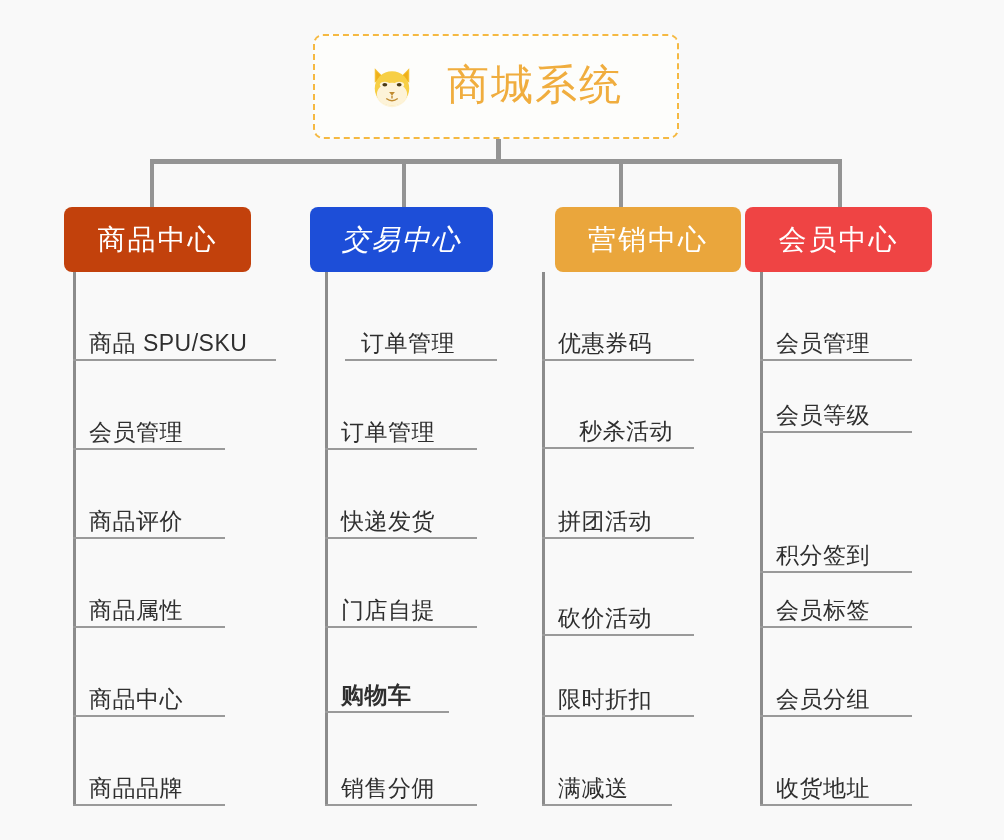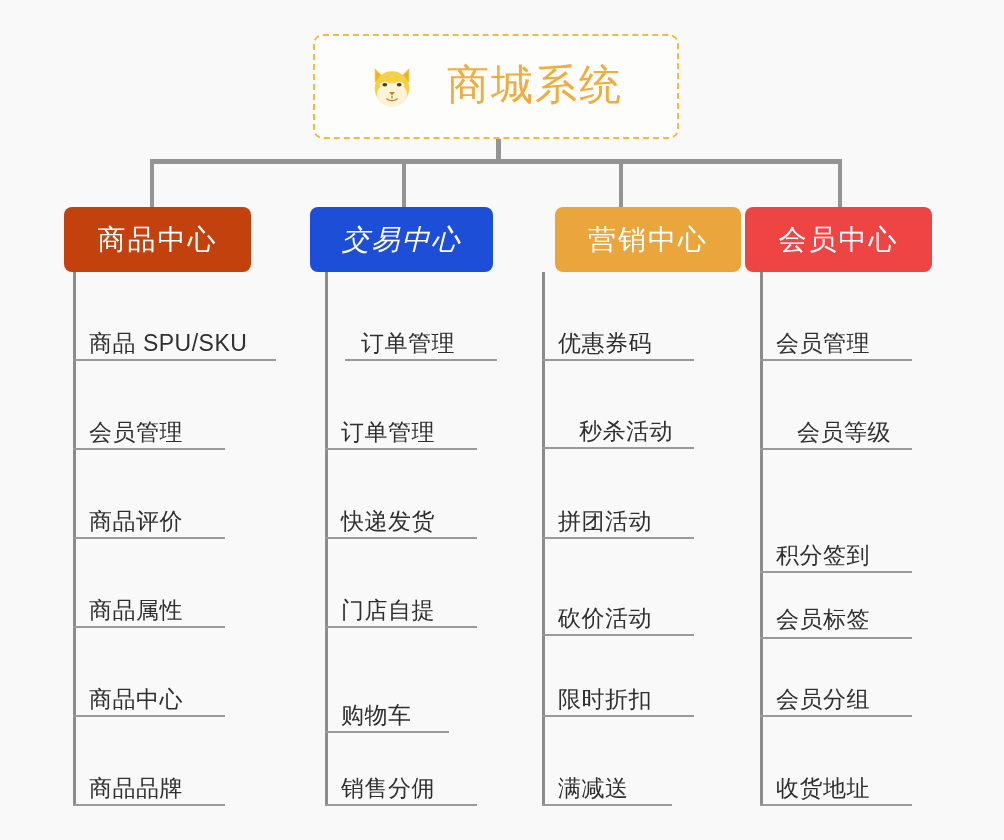--- a/index.html
+++ b/index.html
@@ -190,21 +190,21 @@
       </div>
     <div class="leaf-item" style="top:89px;  width:152px;">
         <span class="leaf-label">订单管理</span>
       </div>
     <div class="leaf-item" style="top:178px; width:152px;">
         <span class="leaf-label">快递发货</span>
       </div>
     <div class="leaf-item" style="top:267px; width:152px;">
         <span class="leaf-label">门店自提</span>
       </div>
-    <div class="leaf-item" style="top:372px; width:124px;">
+    <div class="leaf-item" style="top:352px; width:124px;font-weight:bold;">
         <span class="leaf-label">购物车</span>
       </div>
     <div class="leaf-item" style="top:445px; width:152px;">
         <span class="leaf-label">销售分佣</span>
       </div>
   </div>
 
   <div class="column" style="left:542px;">
     <div class="col-spine" style="height:534px;"></div>
     <div class="leaf-item" style="top:0px;   width:152px;">
@@ -225,27 +225,27 @@
     <div class="leaf-item" style="top:445px; width:130px;">
         <span class="leaf-label">满减送</span>
       </div>
   </div>
 
   <div class="column" style="left:760px;">
     <div class="col-spine" style="height:534px;"></div>
     <div class="leaf-item" style="top:0px;   width:152px;">
         <span class="leaf-label">会员管理</span>
       </div>
-    <div class="leaf-item" style="top:89px;  width:152px;justify-content:center;">
+    <div class="leaf-item" style="top:72px;  width:152px;">
         <span class="leaf-label">会员等级</span>
       </div>
     <div class="leaf-item" style="top:180px; width:152px;margin-top:32px;">
         <span class="leaf-label">积分签到</span>
       </div>
-    <div class="leaf-item" style="top:278px; width:152px;font-family:Liberation Mono, monospace;">
+    <div class="leaf-item" style="top:267px; width:152px;">
         <span class="leaf-label">会员标签</span>
       </div>
     <div class="leaf-item" style="top:356px; width:152px;">
         <span class="leaf-label">会员分组</span>
       </div>
     <div class="leaf-item" style="top:445px; width:152px;">
         <span class="leaf-label">收货地址</span>
       </div>
   </div>
 

